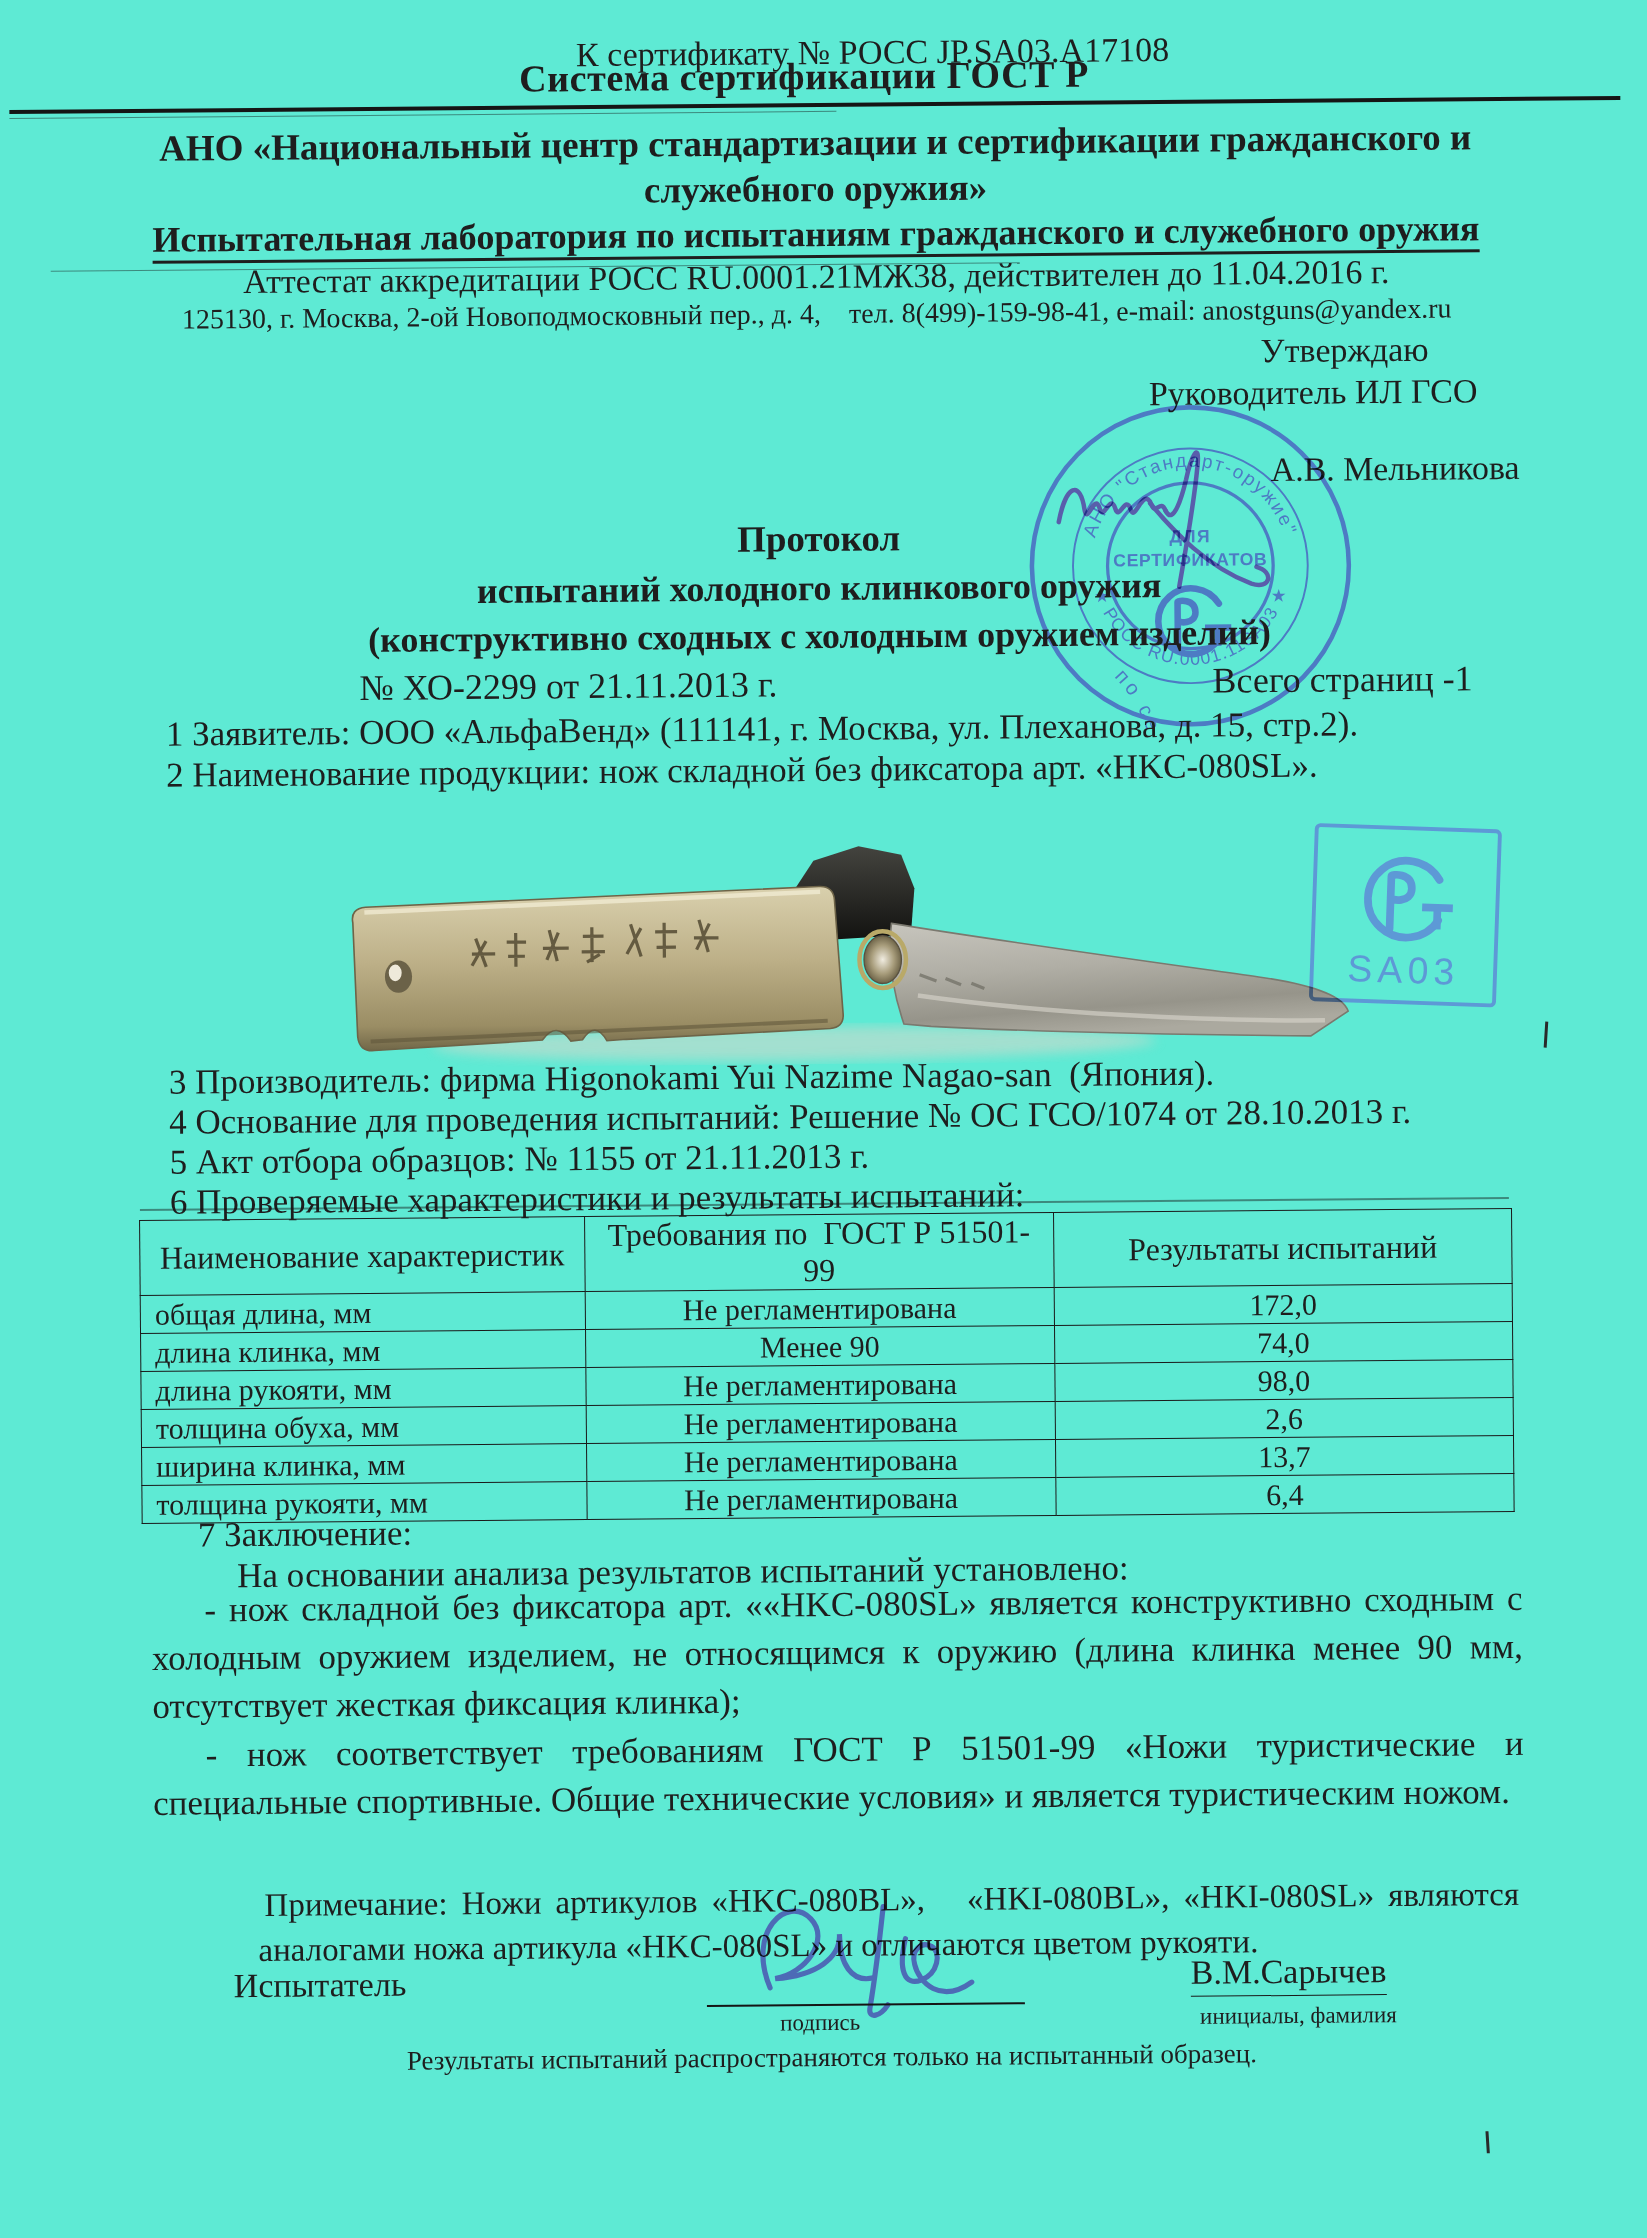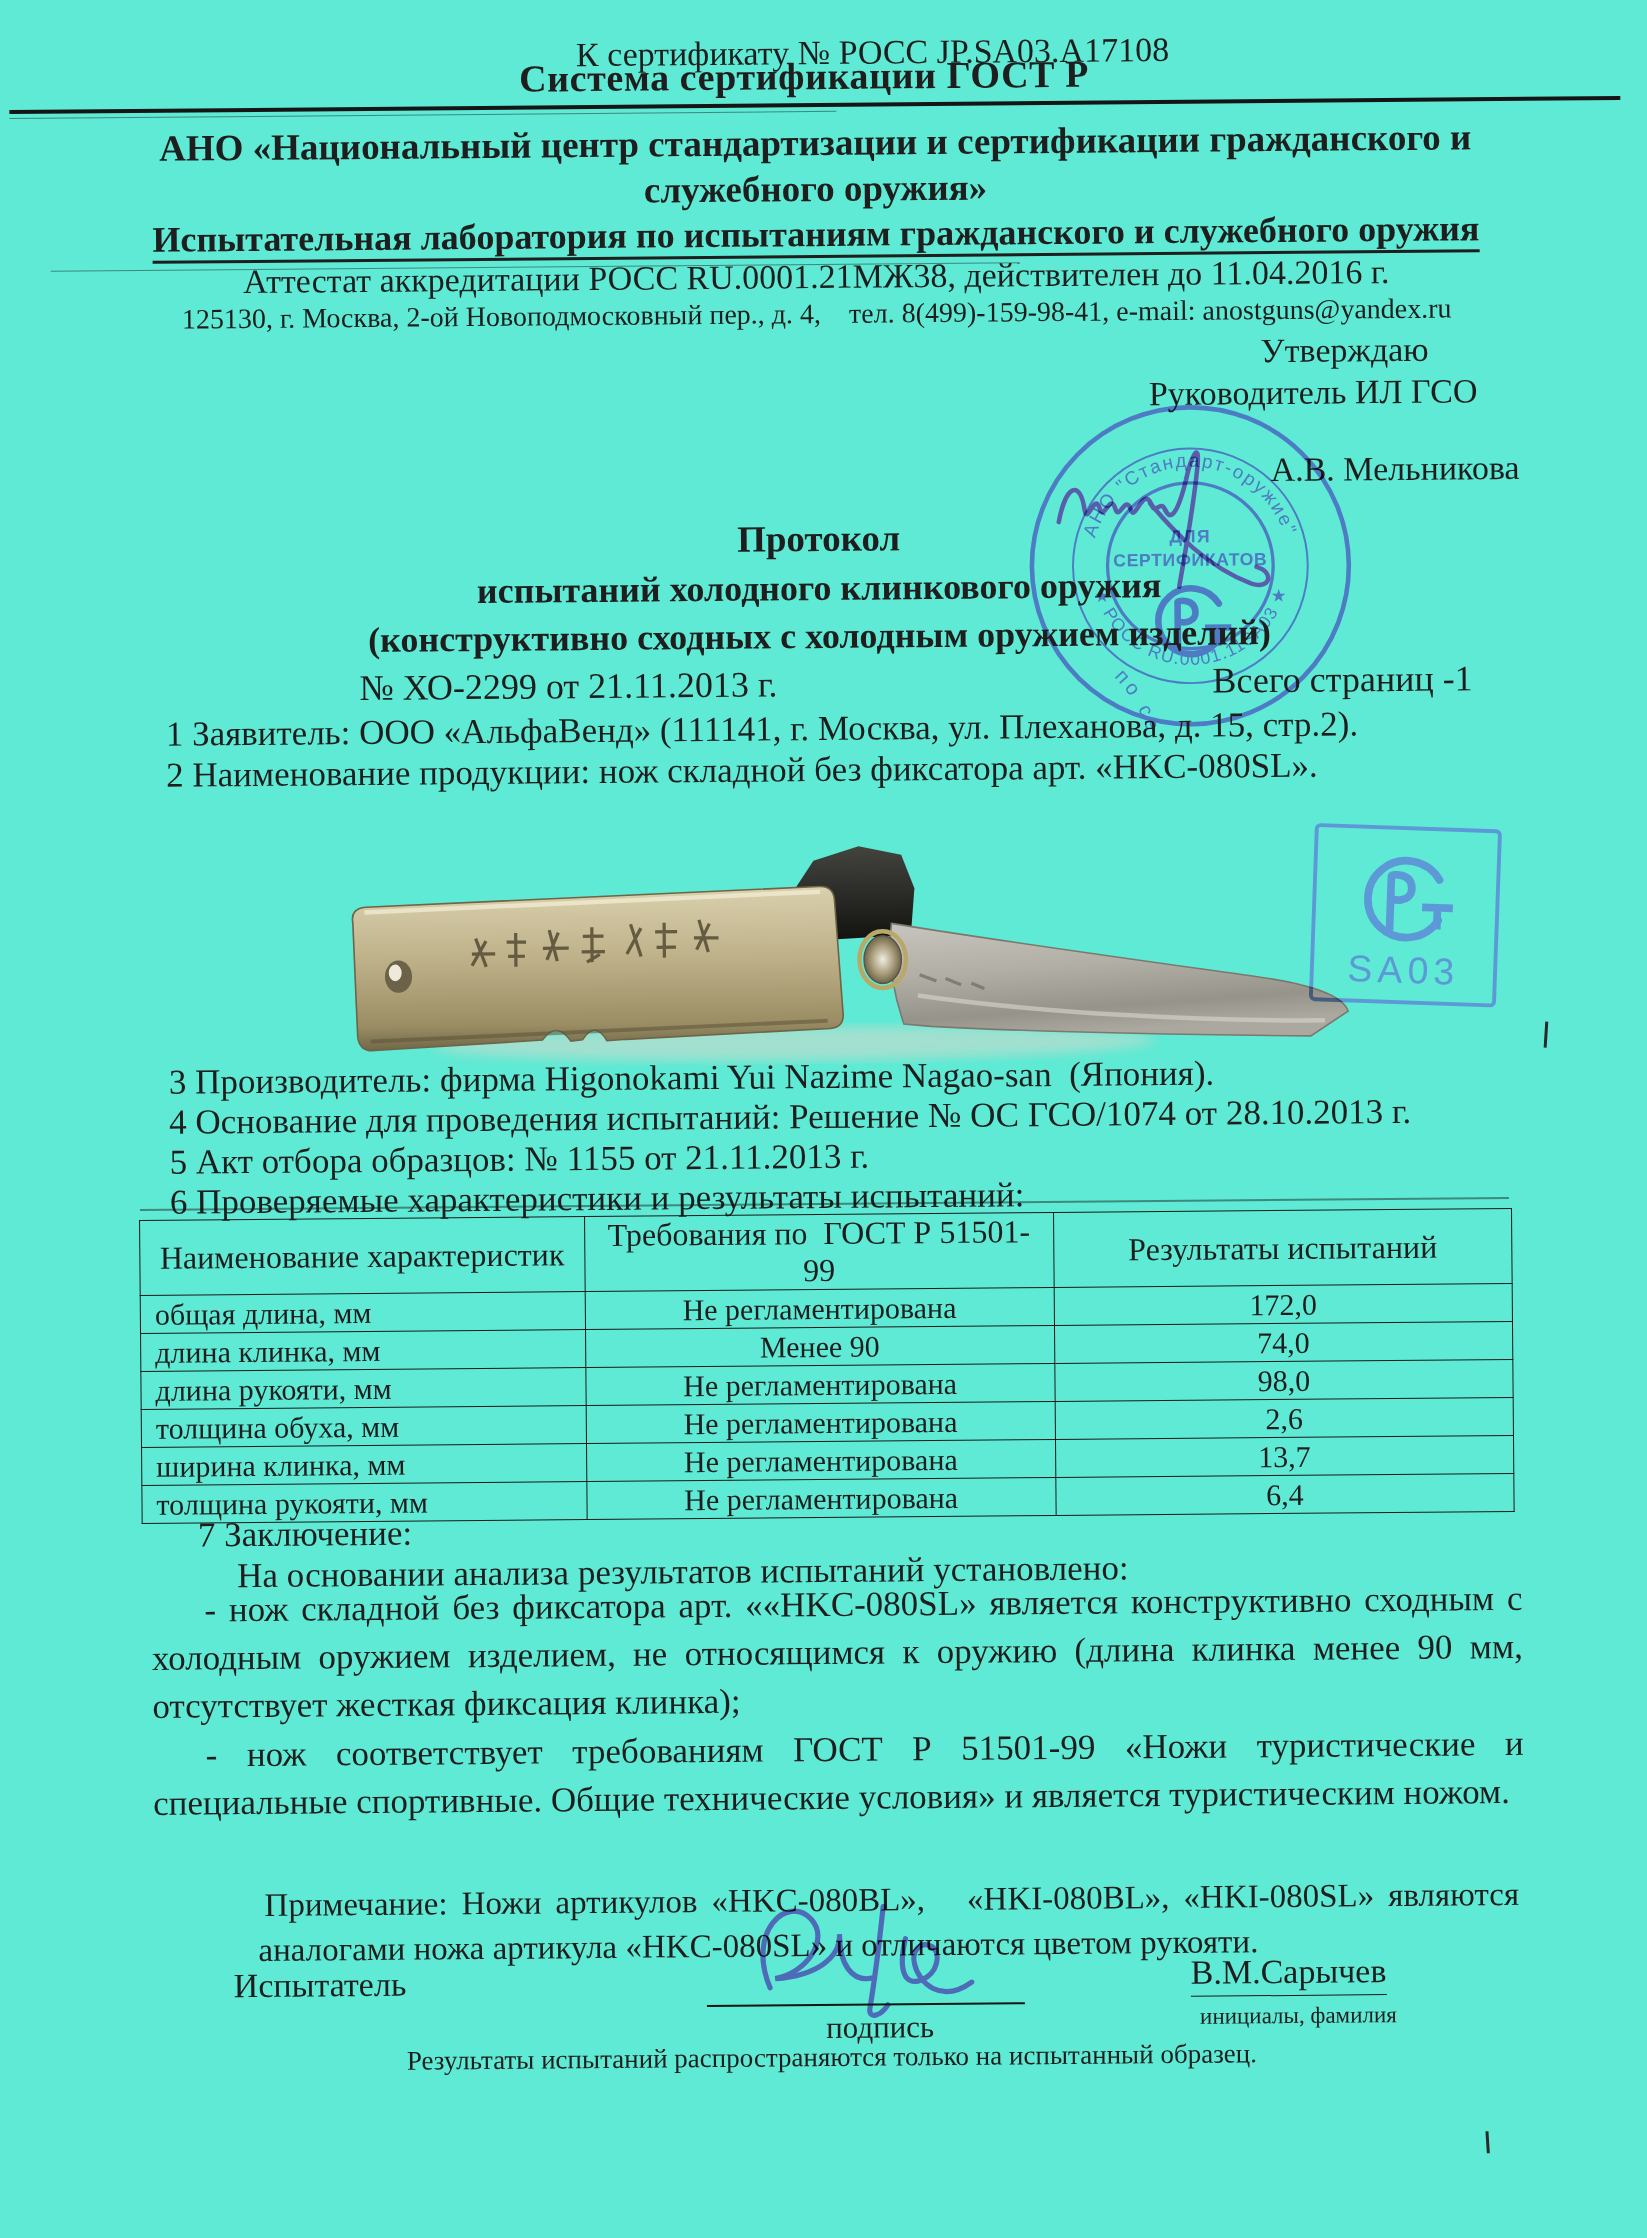--- a/index.html
+++ b/index.html
@@ -62,21 +62,21 @@
     position:absolute; left:147px; width:1371px;
     font-size:35px; line-height:48px; text-align:justify; white-space:normal;
     text-indent:53px;
   }
   .p1{top:1581px;}
   .p2{top:1726px;}
   .note{top:1878px; left:251px; width:1261px; text-indent:6.5px; line-height:45px; font-size:33px;}
   
   .tester{top:1962px; left:226px; font-size:34px;}
   .sig-line{top:2004px; left:699px; width:318px; height:1.9px;}
-  .sig-caption{top:2010px; left:818px; font-size:31px;}
+  .sig-caption{top:2010px; left:772px; font-size:23px;}
   .name{top:1957px; left:1183px; font-size:34px; border-bottom:1.9px solid #1a1a1a; padding-bottom:3.9px;}
   .name-caption{top:2007px; left:1192px; font-size:23px;}
   .footer-note{top:2042px; font-size:27px;}
   
   .round-stamp{position:absolute; top:406px; left:1032px; width:326px; height:326px;
     mix-blend-mode:multiply; opacity:.9;}
   .square-stamp{position:absolute; top:828px; left:1310px; width:200px; height:194px;
     transform:rotate(2.5deg); mix-blend-mode:multiply; opacity:.88;}
   .sig-mel{position:absolute; top:421px; left:1052px; width:284px; height:187px; mix-blend-mode:multiply;}
   .sig-sar{position:absolute; top:1885px; left:677px; width:362px; height:136px; mix-blend-mode:multiply;}

